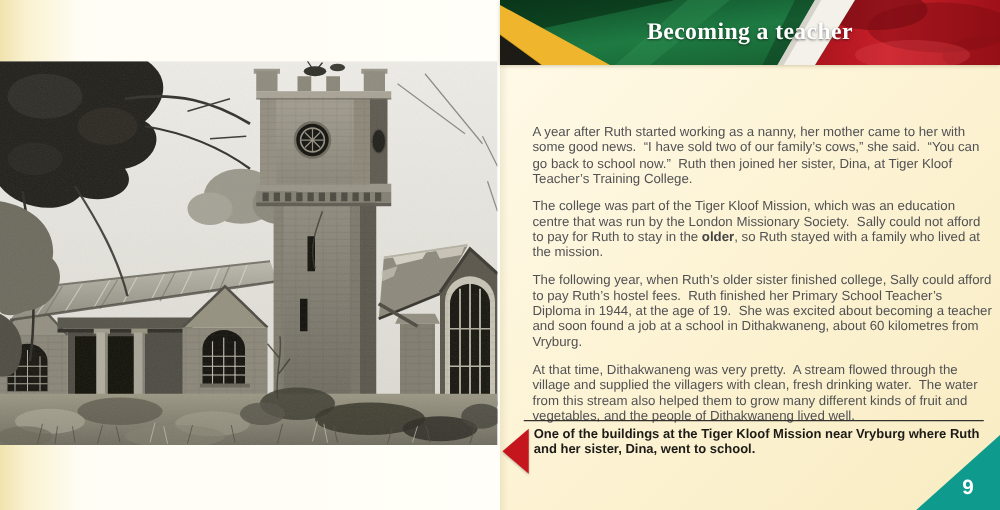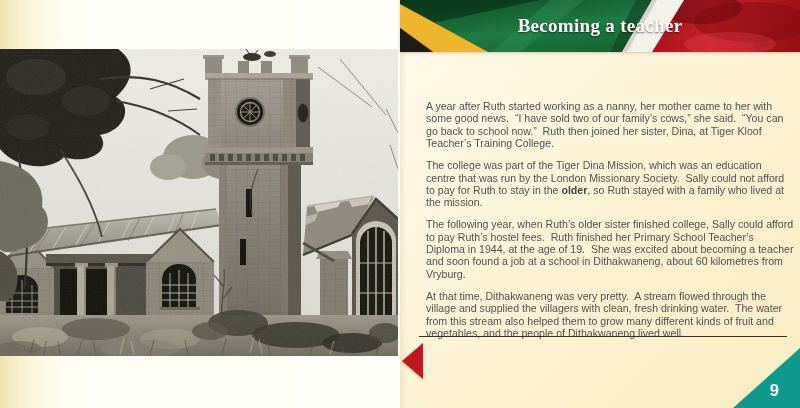--- a/index.html
+++ b/index.html
@@ -276,25 +276,26 @@
         <polygon points="252,0 257,0 227,52 222,52" fill="#c9c6bc" opacity="0.7"></polygon>
         <polygon points="0,4 88,52 33,52 0,28" fill="#efb52c"></polygon>
         <polygon points="0,27 34,52 22,52 0,33" fill="#b97f12" opacity="0.5"></polygon>
         <polygon points="0,28 33,52 0,52" fill="#1c1b16"></polygon>
       </svg>
       <h1>Becoming a teacher</h1>
     </header>
 
     <main class="body-text">
       <p>A year after Ruth started working as a nanny, her mother came to her with some good news.  “I have sold two of our family’s cows,” she said.  “You can go back to school now.”  Ruth then joined her sister, Dina, at Tiger Kloof Teacher’s Training College.</p>
-      <p><span>The college was part of the Tiger Dina Mission, which was an education centre that was run by the London Missionary Society.  Sally could not afford to pay for Ruth to stay in the </span><strong>older</strong><span>, so Ruth stayed with a family who lived at the mission.</span></p>
+      <p><span>The college was part of the Tiger Kloof Mission, which was an education centre that was run by the London Missionary Society.  Sally could not afford to pay for Ruth to stay in the </span><strong>older</strong><span>, so Ruth stayed with a family who lived at the mission.</span></p>
       <p>The following year, when Ruth’s older sister finished college, Sally could afford to pay Ruth’s hostel fees.  Ruth finished her Primary School Teacher’s Diploma in 1944, at the age of 19.  She was excited about becoming a teacher and soon found a job at a school in Dithakwaneng, about 60 kilometres from Vryburg.</p>
       <p>At that time, Dithakwaneng was very pretty.  A stream flowed through the village and supplied the villagers with clean, fresh drinking water.  The water from this stream also helped them to grow many different kinds of fruit and vegetables, and the people of Dithakwaneng lived well.</p>
     </main>
 
     <div class="caption-rule"></div>
     <div class="caption-arrow"></div>
+    <p class="caption">One of the buildings at the Tiger Kloof Mission near Vryburg where Ruth and her sister, Dina, went to school.</p>
 
     <div class="corner-triangle"></div>
     <div class="page-number">9</div>
   </div>
 
 </div>
 
 </body></html>

